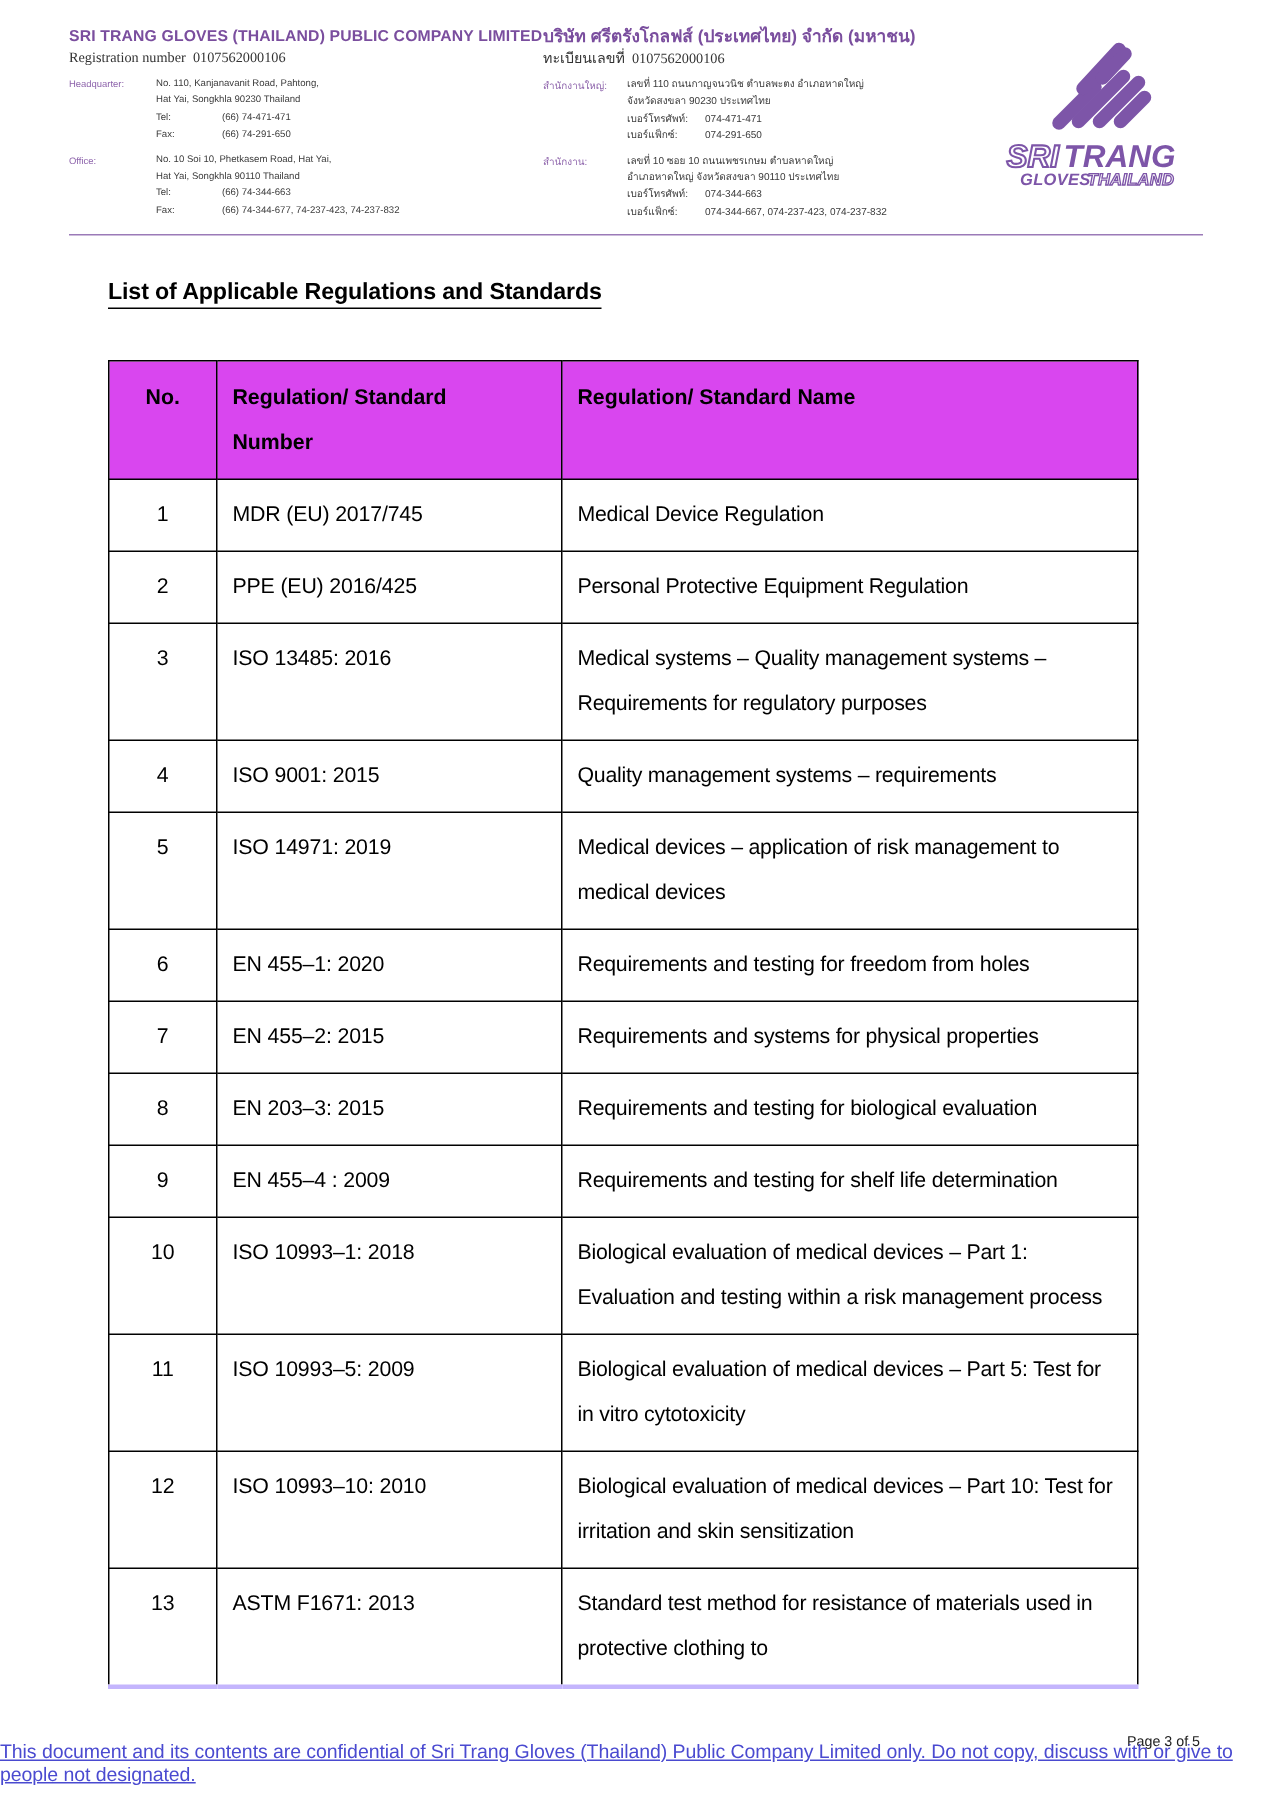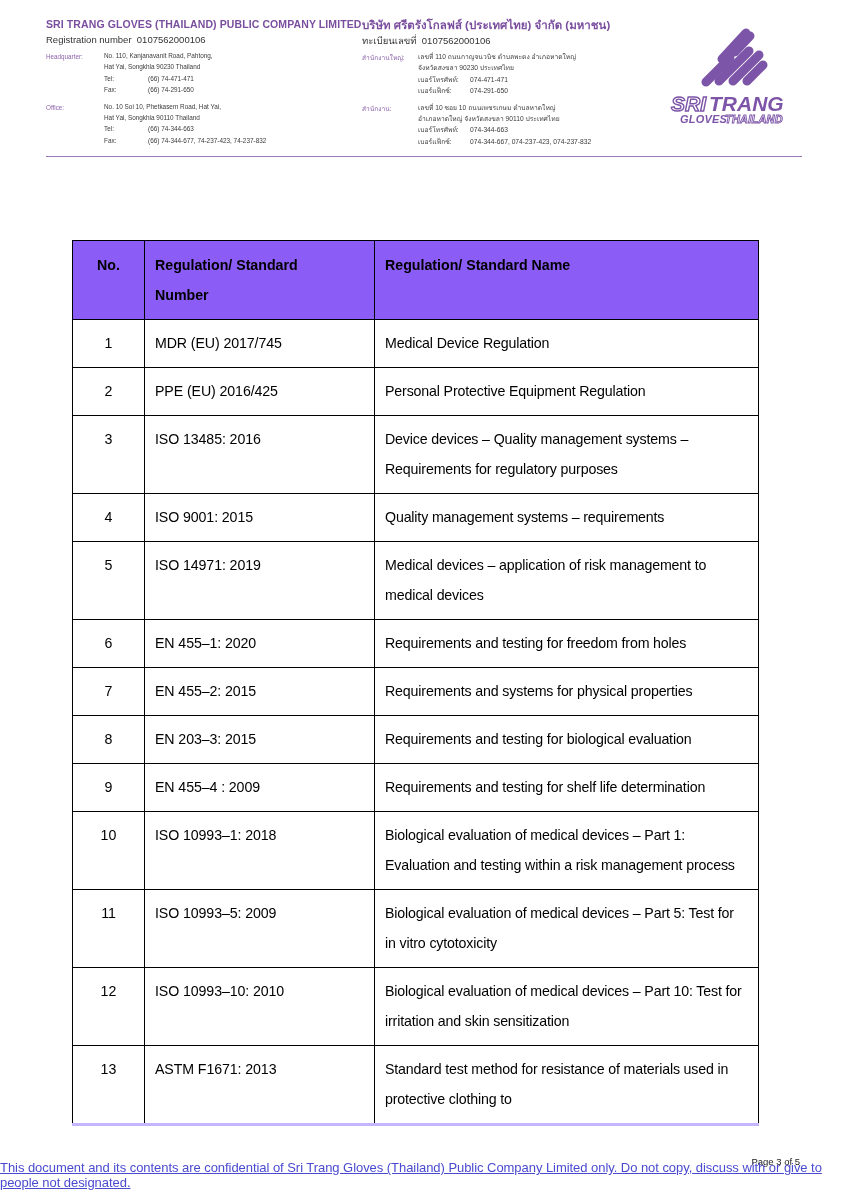--- a/index.html
+++ b/index.html
@@ -61,20 +61,21 @@
     color: #7a4e9e;
     line-height: 14px;
     white-space: nowrap;
   }
   .reg-no {
     font-size: 9.5px;
     color: #333333;
     line-height: 15px;
     margin-top: 1px;
     white-space: nowrap;
+    font-family: Liberation Serif, serif;
   }
 
   .addr-block { margin-top: 3px; }
   .addr-row {
     display: flex;
     flex-direction: row;
     line-height: 11.4px;
   }
   .addr-label {
     width: 58px;
@@ -162,21 +163,21 @@
 
   .reg-table th, .reg-table td {
     border: 1px solid #000000;
     vertical-align: top;
     padding: 8px 10px 9px 10px;
     font-size: 14.2px;
     line-height: 30px;
     color: #000;
   }
   .reg-table thead th {
-    background: #8b5cf6;
+    background: #d946ef;
     font-weight: bold;
     text-align: left;
     padding-top: 9px;
     padding-bottom: 9px;
   }
   .reg-table thead th.th-no { text-align: center; }
   .reg-table td.cell-no {
     text-align: center;
     padding-left: 2px;
     padding-right: 2px;
@@ -314,20 +315,23 @@
             </svg>
           </div>
         </div>
       </div>
 
     </div>
   </div>
 
   <div class="divider"></div>
 
+  <div class="doc-title">
+    <span>List of Applicable Regulations and Standards</span>
+  </div>
 
   <table class="reg-table">
     <colgroup>
       <col class="c-no">
       <col class="c-num">
       <col class="c-name">
     </colgroup>
     <thead>
       <tr>
         <th class="th-no">No.</th>
@@ -345,21 +349,21 @@
           <td class="cell-name">Medical Device Regulation</td>
         </tr>
         <tr>
           <td class="cell-no">2</td>
           <td class="cell-num">PPE (EU) 2016/425</td>
           <td class="cell-name">Personal Protective Equipment Regulation</td>
         </tr>
         <tr>
           <td class="cell-no">3</td>
           <td class="cell-num">ISO 13485: 2016</td>
-          <td class="cell-name">Device devices – Quality management systems – Requirements for regulatory purposes</td>
+          <td class="cell-name">Medical systems – Quality management systems – Requirements for regulatory purposes</td>
         </tr>
         <tr>
           <td class="cell-no">4</td>
           <td class="cell-num">ISO 9001: 2015</td>
           <td class="cell-name">Quality management systems – requirements</td>
         </tr>
         <tr>
           <td class="cell-no">5</td>
           <td class="cell-num">ISO 14971: 2019</td>
           <td class="cell-name">Medical devices – application of risk management to medical devices</td>

